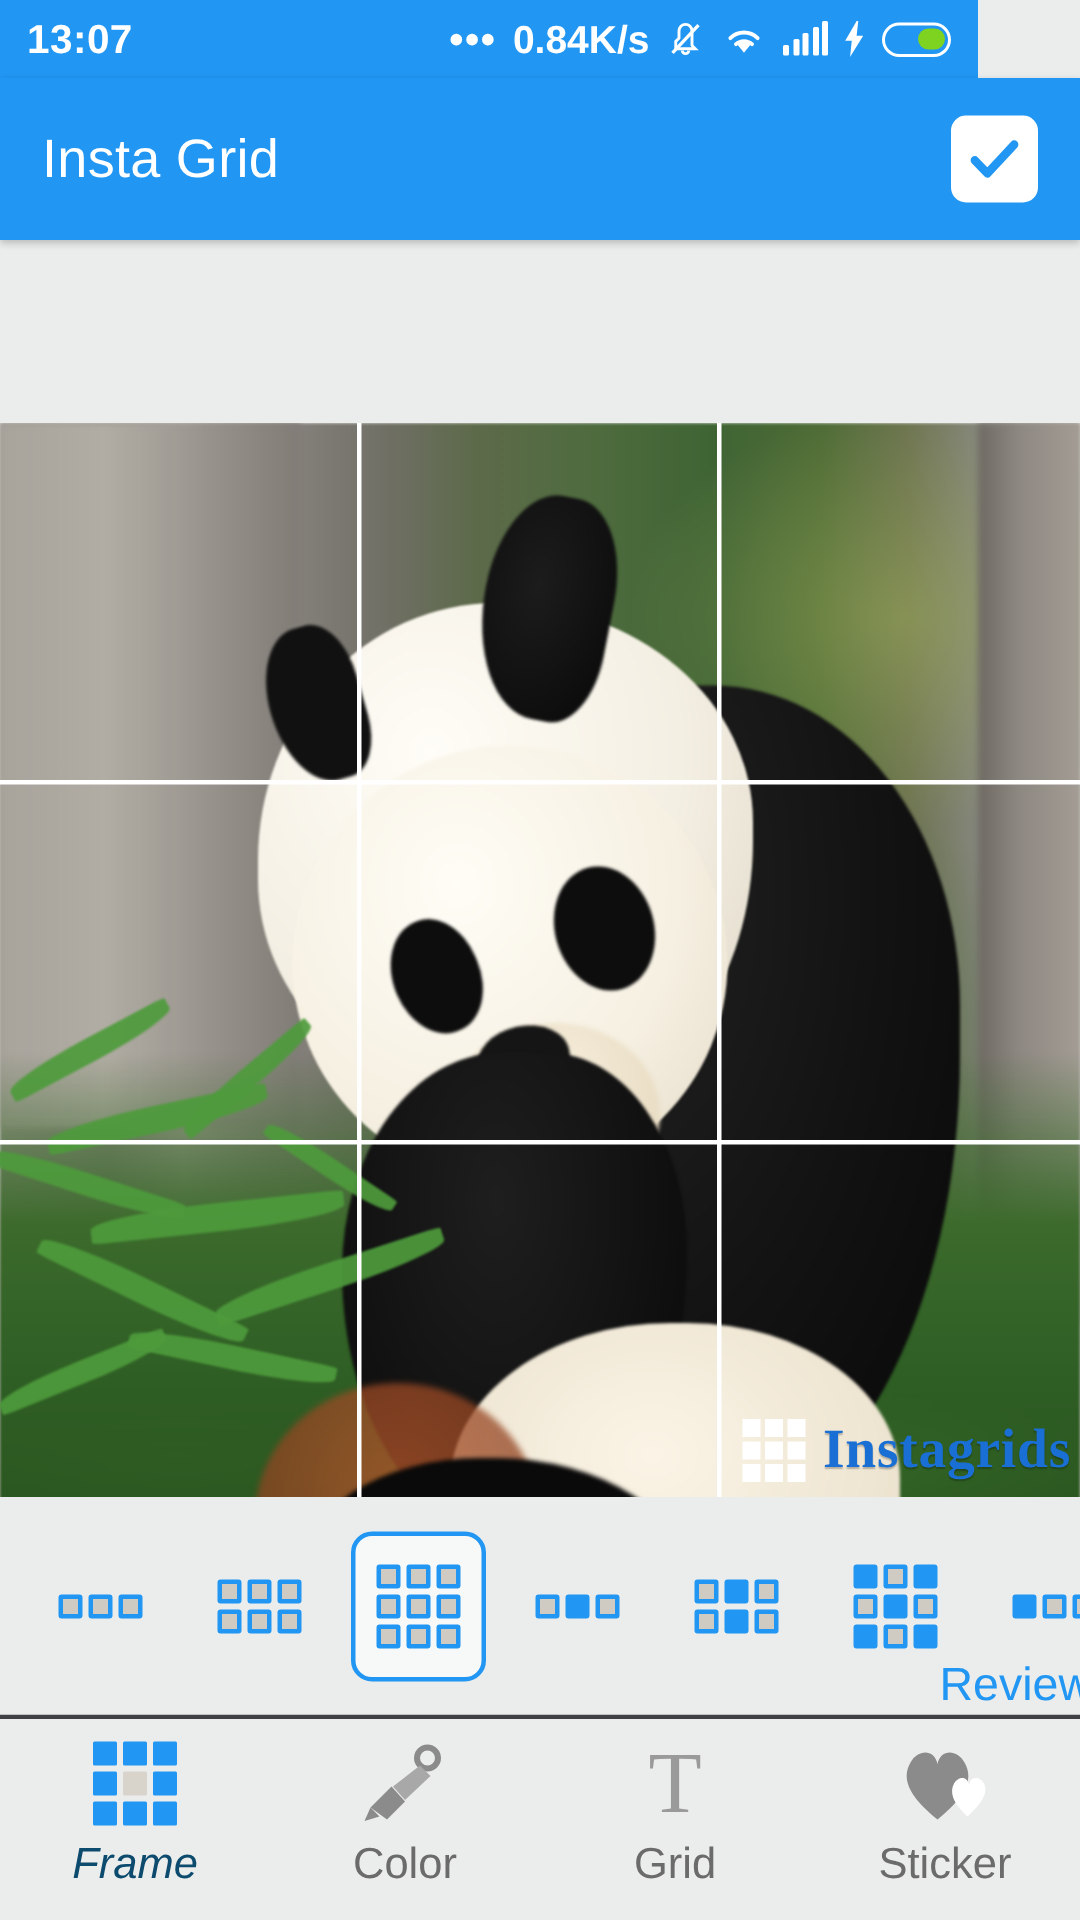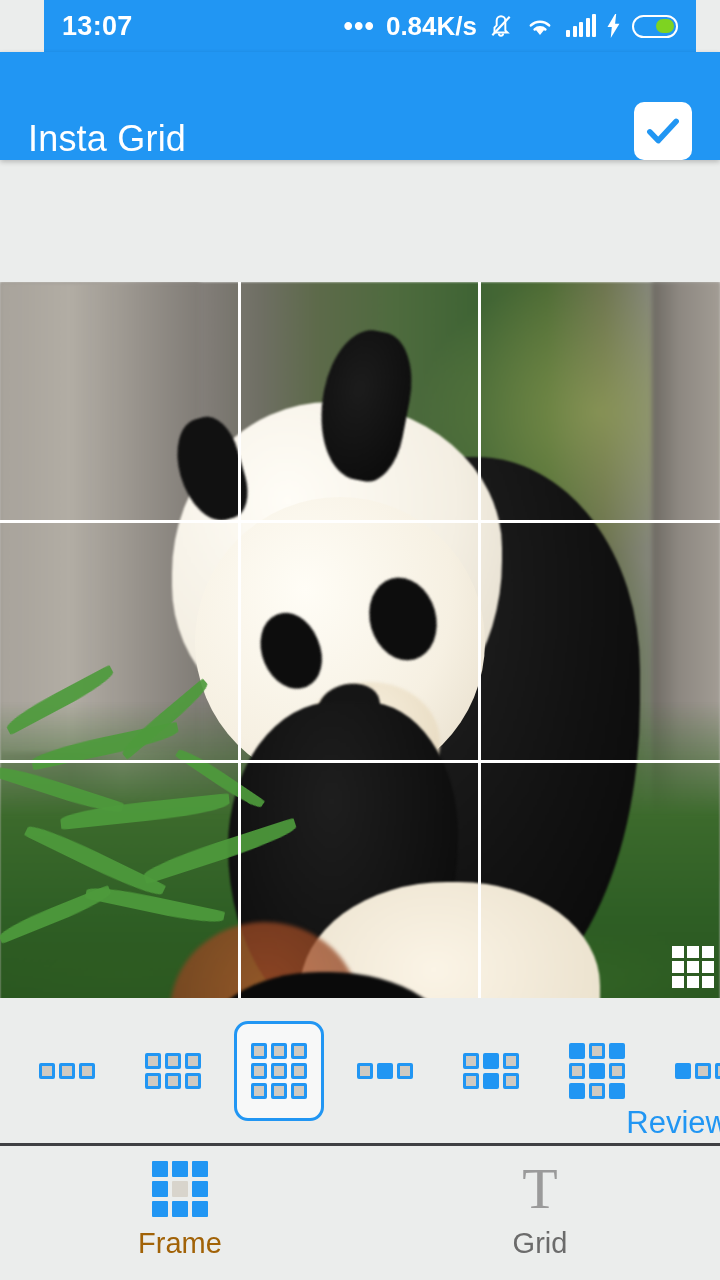--- a/index.html
+++ b/index.html
@@ -11,21 +11,20 @@
     position:relative;
   }
 
   
   .statusbar{
     height:52px; width:652px;
     background:#2196f3;
     display:flex; align-items:center;
     padding:0 18px;
     color:#fff;
-    margin-left:44px;
   }
   .sb-time{ font-size:27px; font-weight:700; letter-spacing:.3px; }
   .sb-right{ margin-left:auto; display:flex; align-items:center; gap:11px; }
   .sb-dots{ font-size:27px; font-weight:700; letter-spacing:1px; line-height:.6; }
   .sb-speed{ font-size:26px; font-weight:700; }
   .sb-ico{ display:flex; align-items:center; }
 
   
   .bars{ display:flex; align-items:flex-end; gap:2.5px; height:22px; }
   .bars i{ display:block; width:4px; background:#fff; border-radius:1px; }
@@ -37,21 +36,21 @@
 
   .battery{ width:46px; height:23px; border:2.5px solid #fff; border-radius:12px;
             display:flex; align-items:center; padding:2.5px; }
   .battery em{ display:block; height:100%; width:48%; margin-left:auto;
                background:#7ed321; border-radius:8px; }
 
   
   .appbar{
     height:108px; width:720px;
     background:#2196f3;
-    display:flex; align-items:flex-end;
+    display:flex; align-items:center;
     padding:0 28px;
     box-shadow:0 2px 5px rgba(0,0,0,.22);
     position:relative; z-index:4;
   }
   .appbar-title{ color:#fff; font-size:36px; font-weight:400; letter-spacing:.2px; }
   .check-btn{
     margin-left:auto;
     width:58px; height:58px;
     background:#fff; border-radius:10px;
     display:flex; align-items:center; justify-content:center;
@@ -240,21 +239,21 @@
     width:720px; height:129px;
     background:#ebedec;
     display:flex; align-items:center;
   }
   .tool{
     flex:1; height:100%;
     display:flex; flex-direction:column; align-items:center; justify-content:center;
     gap:10px;
   }
   .tool-label{ font-size:29px; color:#6b6b6b; }
-  .tool.active .tool-label{ color:#a16207; }
+  .tool.active .tool-label{ color:#0c4a6e;font-style:italic; }
   .tool-ico{ height:56px; display:flex; align-items:center; justify-content:center; }
 
   .frame-ico{ display:grid; grid-template-columns:repeat(3,16px);
               grid-template-rows:repeat(3,16px); gap:4px; }
   .frame-ico i{ display:block; background:#2196f3; border-radius:1px; }
   .frame-ico i.mid{ background:#d8d4cc; }
 </style>
 </head>
 <body>
 
@@ -353,20 +352,21 @@
         <i></i>
           <i></i>
           <i></i>
           <i></i>
           <i></i>
           <i></i>
           <i></i>
           <i></i>
           <i></i>
       </div>
+      <div class="wm-text">Instagrids</div>
     </div>
   </div>
 </div>
 
 <div class="frame-strip">
   <div id="frame-options-host" style="display:flex; align-items:center;">
       <div class="frame-opt">
         <div class="mini" style="grid-template-columns: repeat(3, 16px); grid-template-rows: repeat(1, 16px);">
           <span></span>
           <span></span>
@@ -451,22 +451,42 @@
           <i class="mid"></i>
           <i></i>
           <i></i>
           <i></i>
           <i></i>
       </div>
     </div>
     <div class="tool-label">Frame</div>
   </div>
 
+  <div class="tool">
+    <div class="tool-ico">
+      <svg width="60" height="56" viewBox="0 0 60 56">
+        <circle cx="45" cy="11" r="7" fill="none" stroke="#8b8b8b" stroke-width="4"></circle>
+        <path d="M40 16 L22 30 L30 39 L47 23 Z" fill="#a8a8a8"></path>
+        <path d="M21 30 L7 44 L18 52 L30 40 Z" fill="#8b8b8b"></path>
+        <path d="M7 44 L3 53 L13 50 Z" fill="#8b8b8b"></path>
+      </svg>
+    </div>
+    <div class="tool-label">Color</div>
+  </div>
 
   <div class="tool">
     <div class="tool-ico">
       <span style="font-family:'Liberation Serif',serif; font-size:58px; color:#9a9a9a; line-height:1;">T</span>
     </div>
     <div class="tool-label">Grid</div>
   </div>
 
+  <div class="tool">
+    <div class="tool-ico">
+      <svg width="62" height="56" viewBox="0 0 62 56">
+        <path d="M26 52 C6 36 2 24 8 14 C13 5 24 5 26 15 C28 5 39 5 44 14 C50 24 46 36 26 52 Z" fill="#8b8b8b"></path>
+        <path d="M46 50 C36 41 34 34 37 28 C40 23 46 23 47 29 C48 23 54 23 57 28 C60 34 56 41 46 50 Z" fill="#ffffff"></path>
+      </svg>
+    </div>
+    <div class="tool-label">Sticker</div>
+  </div>
 
 </div>
 
 </body></html>

